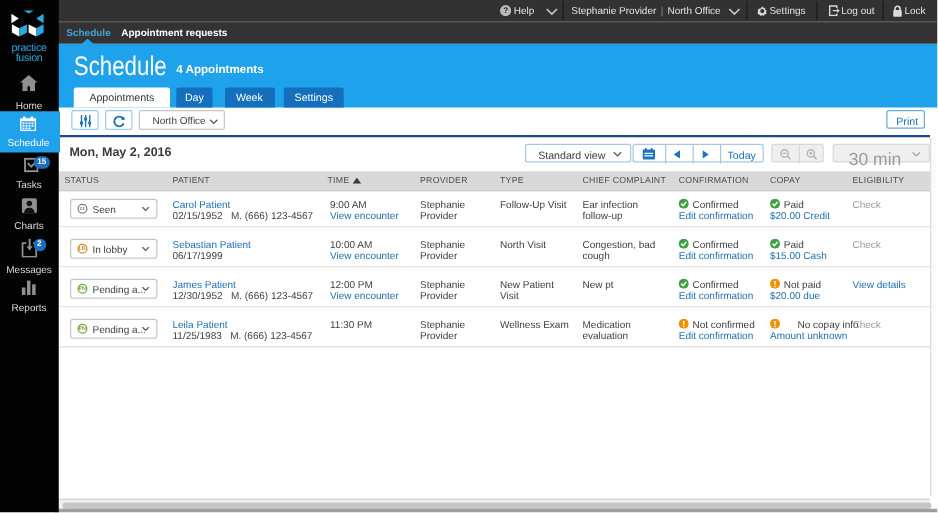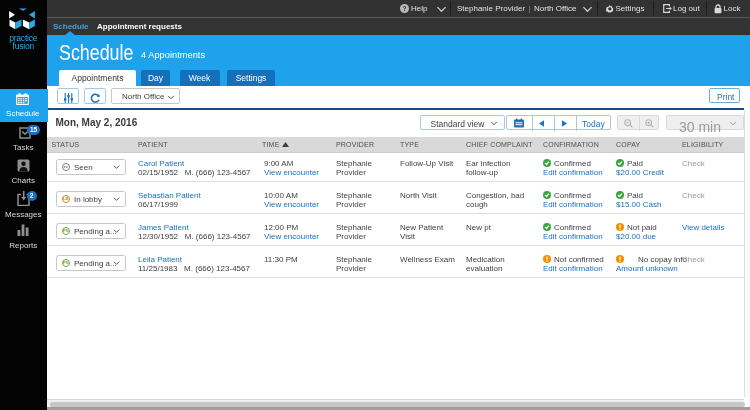--- a/index.html
+++ b/index.html
@@ -50,20 +50,26 @@
     <polygon points="10.9,4.4 19.1,4.4 15,6.7" fill="#29abe2"></polygon>
     <polygon points="1.1,7 7,10.8 1.1,14.6" fill="#ffffff"></polygon>
     <polygon points="26.9,7 21,10.8 26.9,14.6" fill="#29abe2"></polygon>
     <polygon points="1.5,15.4 7.3,18.6 7.3,25.2 1.5,22" fill="#ffffff"></polygon>
     <polygon points="7.3,18.6 13.5,15.5 13.5,22.1 7.3,25.2" fill="#29abe2"></polygon>
     <polygon points="14.9,15.5 21.1,18.6 21.1,25.2 14.9,22.1" fill="#ffffff"></polygon>
     <polygon points="26.9,15.4 21.1,18.6 21.1,25.2 26.9,22" fill="#29abe2"></polygon>
   </svg>
   <div class="abs" style="left:0;top:33.5px;width:46.5px;text-align:center;font-size:8.5px;letter-spacing:-0.2px;line-height:8.5px;color:#29abe2">practice<br>fusion</div>
 
+  <div class="sbitem" style="top:60px">
+    <svg width="14" height="13" viewBox="0 0 14 13">
+        <path d="M7 0L0 6h2v7h4V9h2v4h4V6h2z" fill="#8f8f8f"></path>
+      </svg>
+    <span class="sblabel" style="margin-top:2px">Home</span>
+  </div>
 
   <div class="abs" style="left:0;top:89px;width:47.5px;height:32.5px;background:#1fa2ec;text-align:center;z-index:30;padding-right:2px">
     <svg style="margin-top:4px" width="13" height="12" viewBox="0 0 13 12">
       <rect x="0" y="1.5" width="13" height="10.5" rx="1" fill="#fff"></rect>
       <rect x="2.5" y="0" width="2" height="3" rx="0.8" fill="#fff"></rect>
       <rect x="8.5" y="0" width="2" height="3" rx="0.8" fill="#fff"></rect>
       <rect x="1.2" y="4" width="10.6" height="6.8" fill="#1fa2ec"></rect>
       <g fill="#fff">
         <rect x="2" y="5" width="1.6" height="1.3"></rect>
           <rect x="4.4" y="5" width="1.6" height="1.3"></rect>
@@ -157,21 +163,21 @@
 </div>
 
 <div id="navbar" class="abs">
   <span class="abs" style="left:9px;top:4px;font-size:8px;font-weight:bold;color:#45a0d9">Schedule</span>
   <span class="abs" style="left:53px;top:4px;font-size:8px;font-weight:bold;color:#fff">Appointment requests</span>
 </div>
 <div id="notch" class="abs"></div>
 
 <div id="bluehead" class="abs">
   <span class="abs" style="left:14.5px;top:6px;font-size:21.5px;color:#fff;transform:scaleX(.83);transform-origin:0 0">Schedule</span>
-  <span class="abs" style="left:97px;top:15px;font-size:9.3px;font-weight:normal;color:#fff">4 Appointments</span>
+  <span class="abs" style="left:97px;top:15px;font-size:9.3px;font-weight:bold;color:#fff">4 Appointments</span>
   <div class="tab" style="left:15px;width:77px;background:#fff;color:#333">Appointments</div>
   <div class="tab" style="left:97px;width:29px">Day</div>
   <div class="tab" style="left:135.5px;width:40px">Week</div>
   <div class="tab" style="left:183px;width:48px">Settings</div>
 </div>
 
 <div id="toolbar" class="abs">
   <div class="bbtn" style="left:13px;top:1.5px;width:22px;height:16px">
     <svg style="margin:3px 0 0 6px" width="9" height="10" viewBox="0 0 9 10">
       <g stroke="#1a72b8" stroke-width="1.1">

